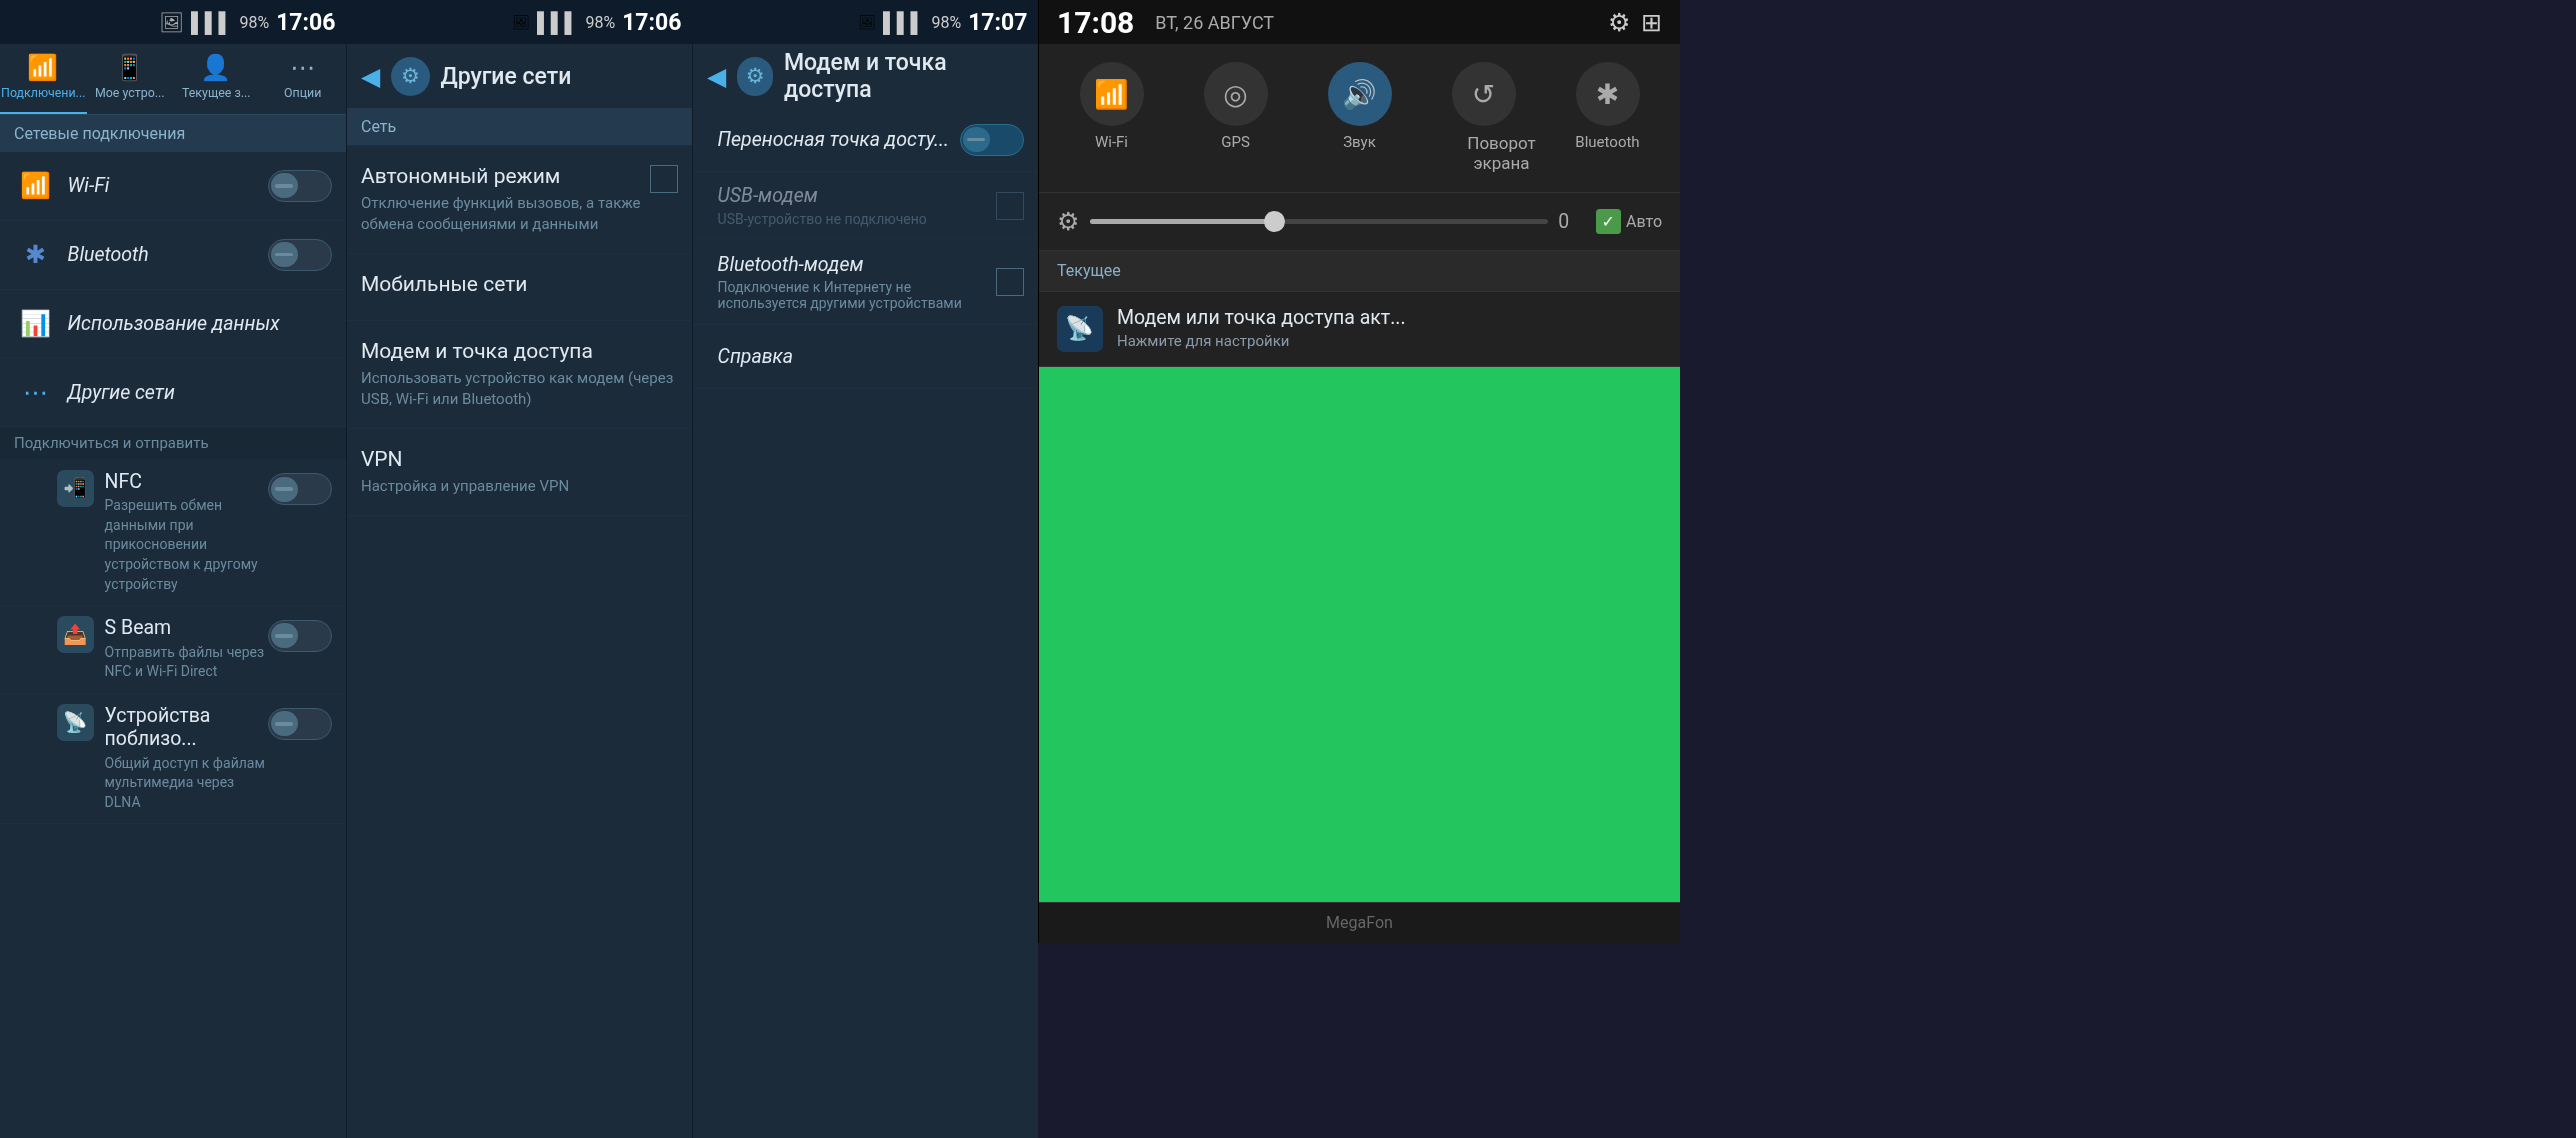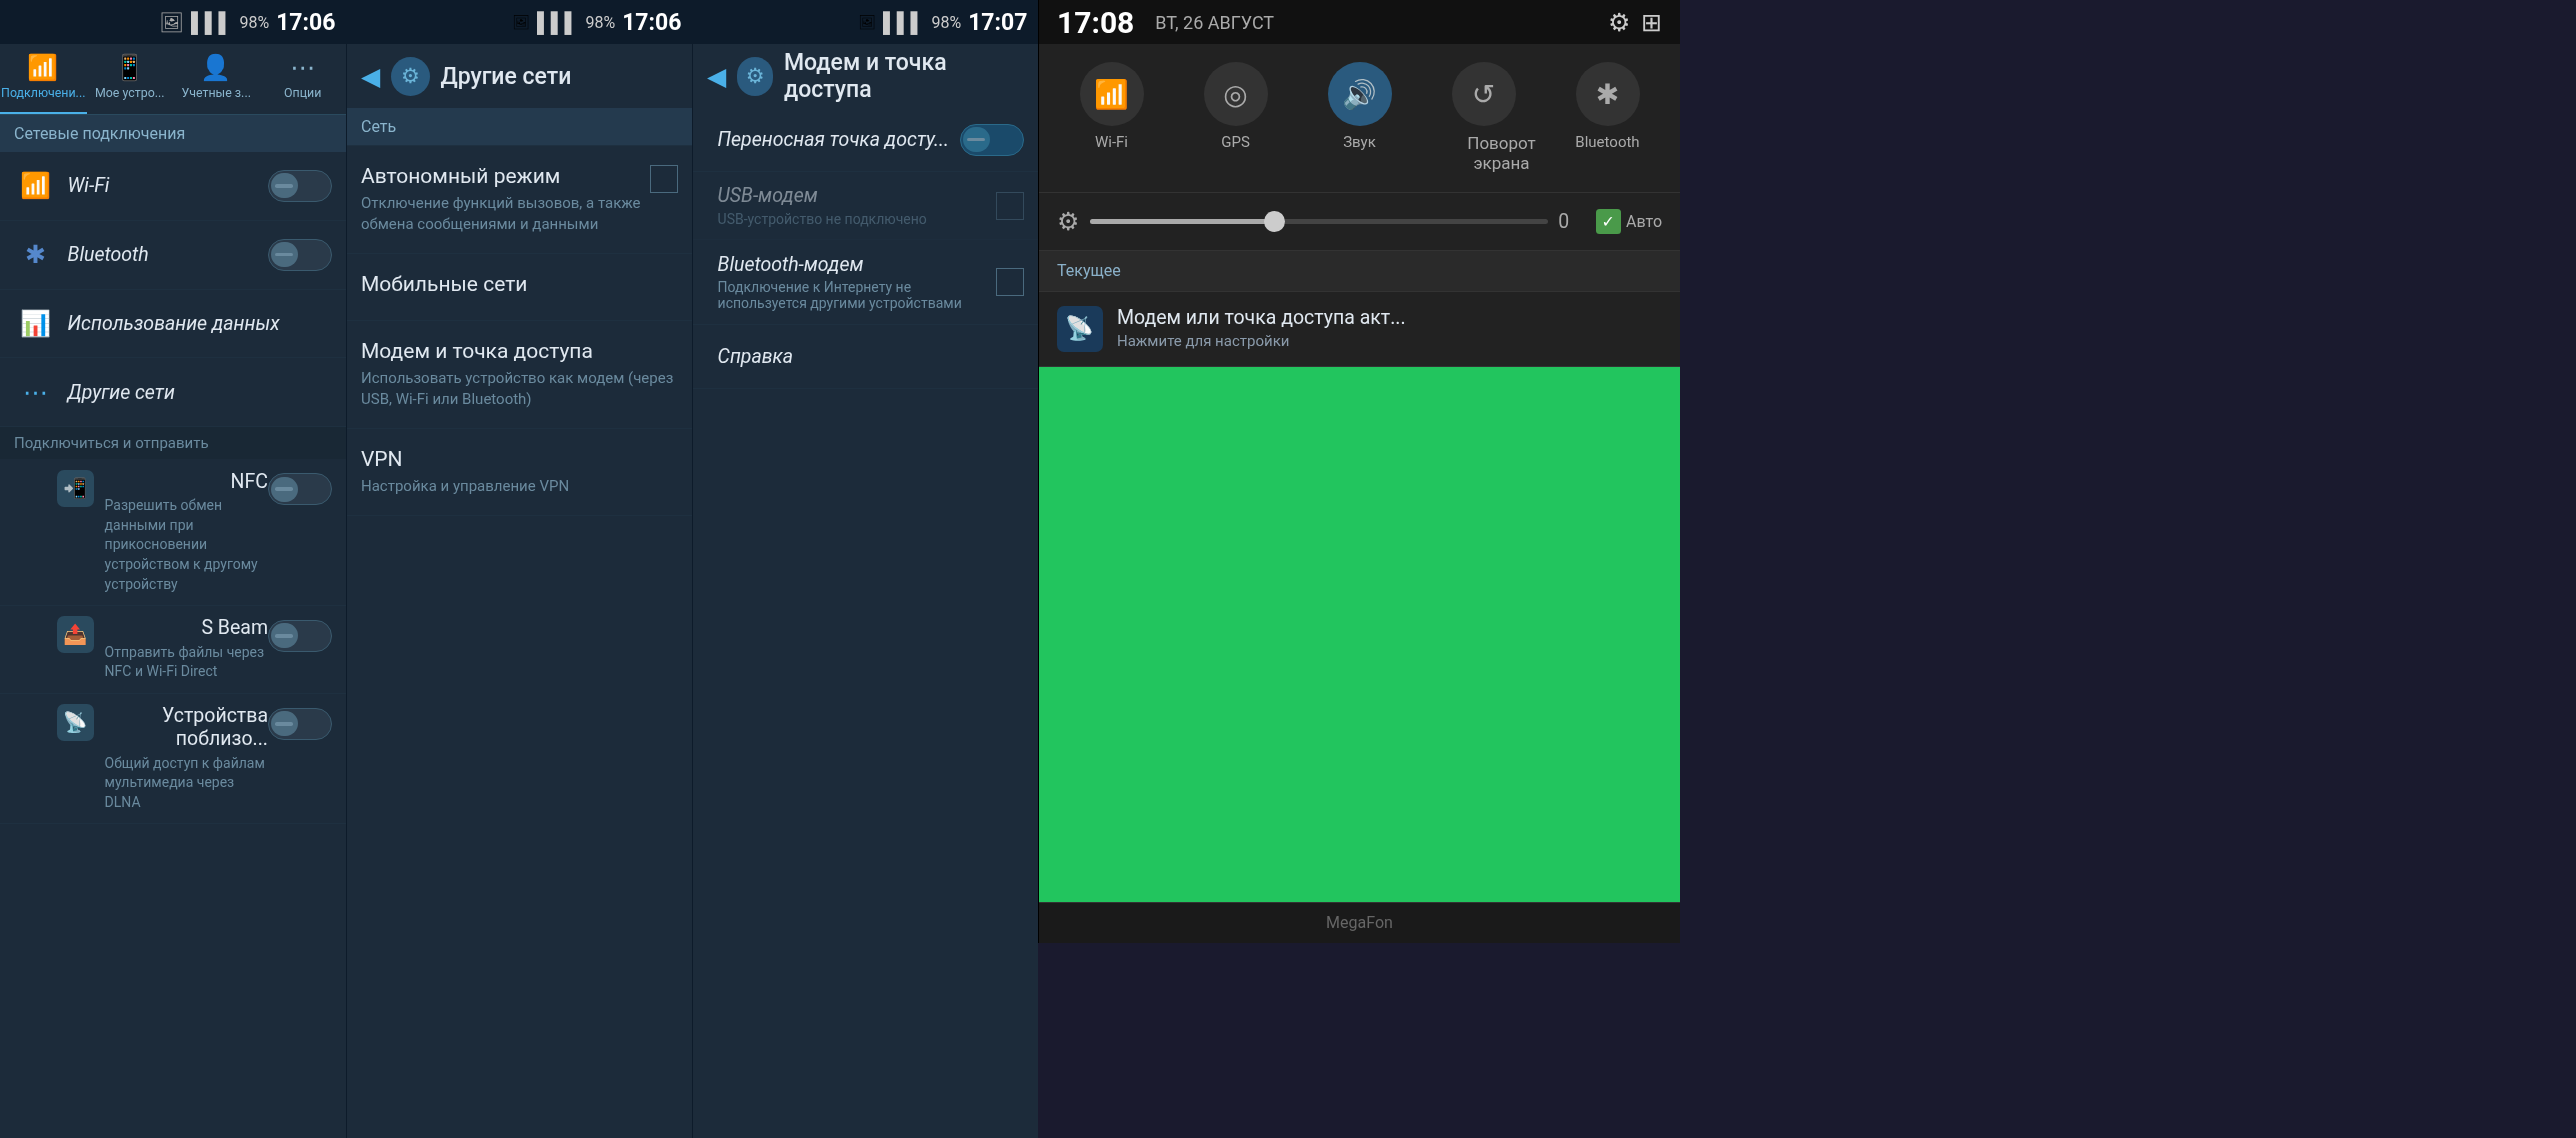--- a/index.html
+++ b/index.html
@@ -159,21 +159,21 @@
       background: #2a4a5e;
       display: flex;
       align-items: center;
       justify-content: center;
       font-size: 19.5px;
       color: #6ab4d8;
       flex-shrink: 0;
       margin-right: 10.6px;
     }
     .sub-item .sub-item-content { flex: 1; }
-    .sub-item .sub-item-title { color: #e0e8f0; font-size: 19.5px; text-align: right; }
+    .sub-item .sub-item-title { color: #e0e8f0; font-size: 19.5px; }
     .sub-item .sub-item-desc { color: #6a8a9e; font-size: 14px; margin-top: 3.5px; line-height: 1.4; }
     .sub-item .toggle-switch { margin-top: 3.5px; }
 
     
     .panel2 {
       width: 346px;
       height: 1139px;
       background: #1c2b3a;
       display: flex;
       flex-direction: column;
@@ -433,21 +433,21 @@
     <div class="top-tab active">
       <span class="tab-icon">📶</span>
       <span class="tab-label">Подключени...</span>
     </div>
     <div class="top-tab">
       <span class="tab-icon">📱</span>
       <span class="tab-label">Мое устро...</span>
     </div>
     <div class="top-tab">
       <span class="tab-icon">👤</span>
-      <span class="tab-label">Учетные з...</span>
+      <span class="tab-label">Текущее з...</span>
     </div>
     <div class="top-tab">
       <span class="tab-icon">⋯</span>
       <span class="tab-label">Опции</span>
     </div>
   </div>
 
   <div class="section-header">Сетевые подключения</div>
 
   <div class="setting-item">

